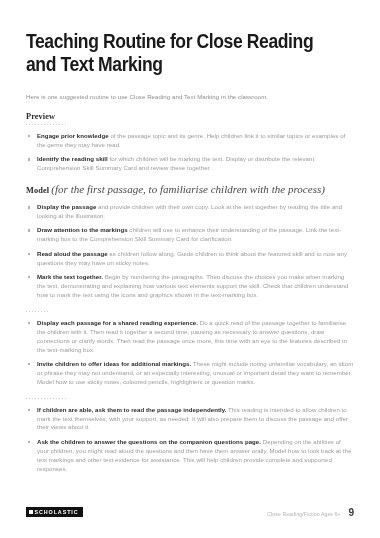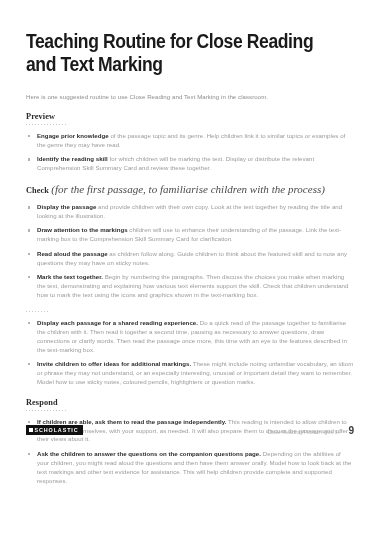--- a/index.html
+++ b/index.html
@@ -11,21 +11,21 @@
     width: 380px;
     height: 538px;
     overflow: hidden;
     font-family: "Liberation Sans", sans-serif;
     -webkit-font-smoothing: antialiased;
   }
 
   .page {
     position: relative;
     width: 380px;
-    height: 456px;
+    height: 538px;
     background: #ffffff;
     box-sizing: border-box;
     padding: 26px 26px 0 26px;
   }
 
   
   .doc-title {
     font-family: "Liberation Sans", sans-serif;
     font-weight: bold;
     font-size: 19.5px;
@@ -186,21 +186,21 @@
       </li>
       <li>
         <span class="sq"></span>
         <span class="lead">Identify the reading skill</span><span> for which children will be marking the text. Display or distribute the relevant Comprehension Skill Summary Card and review these together.</span>
       </li>
     </ul>
   </div>
 
   <div class="section">
     <div class="section-head">
-      <span>Check</span>
+      <span>Model</span>
       <span class="note">(for the first passage, to familiarise children with the process)</span>
     </div>
     <ul class="bullets">
       <li>
         <span class="sq"></span>
         <span class="lead">Display the passage</span><span> and provide children with their own copy. Look at the text together by reading the title and looking at the illustration.</span>
       </li>
       <li>
         <span class="sq"></span>
         <span class="lead">Draw attention to the markings</span><span> children will use to enhance their understanding of the passage. Link the text-marking box to the Comprehension Skill Summary Card for clarification.</span>
@@ -224,23 +224,20 @@
         <span class="lead">Display each passage for a shared reading experience.</span><span> Do a quick read of the passage together to familiarise the children with it. Then read it together a second time, pausing as necessary to answer questions, draw connections or clarify words. Then read the passage once more, this time with an eye to the features described in the text-marking box.</span>
       </li>
       <li>
         <span class="sq"></span>
         <span class="lead">Invite children to offer ideas for additional markings.</span><span> These might include noting unfamiliar vocabulary, an idiom or phrase they may not understand, or an especially interesting, unusual or important detail they want to remember. Model how to use sticky notes, coloured pencils, highlighters or question marks.</span>
       </li>
     </ul>
   </div>
 
   <div class="section">
-    <div class="section-head">
-      <span>Respond</span>
-    </div>
     <div class="rule wide"></div>
     <ul class="bullets">
       <li>
         <span class="sq"></span>
         <span class="lead">If children are able, ask them to read the passage independently.</span><span> This reading is intended to allow children to mark the text themselves, with your support, as needed. It will also prepare them to discuss the passage and offer their views about it.</span>
       </li>
       <li>
         <span class="sq"></span>
         <span class="lead">Ask the children to answer the questions on the companion questions page.</span><span> Depending on the abilities of your children, you might read aloud the questions and then have them answer orally. Model how to look back at the text markings and other text evidence for assistance. This will help children provide complete and supported responses.</span>
       </li>

